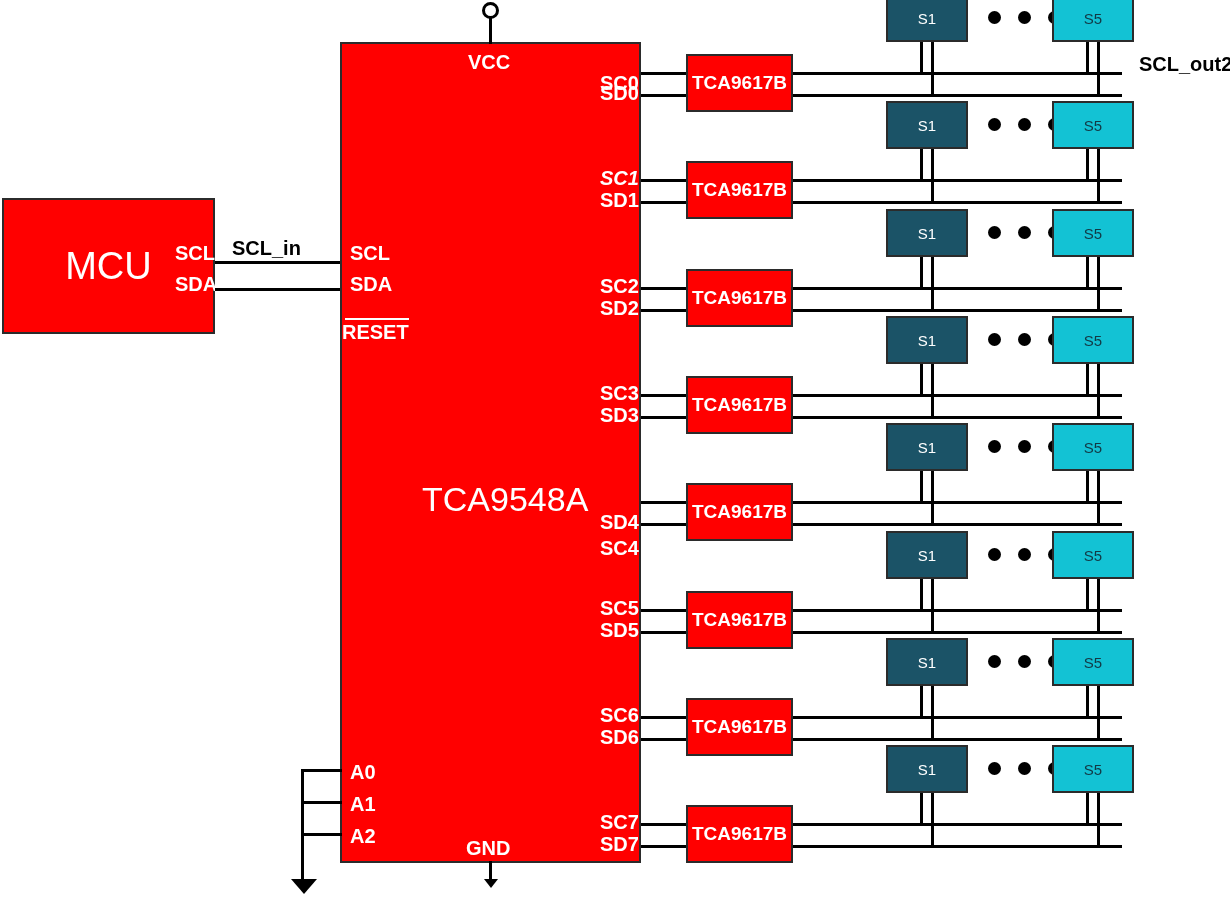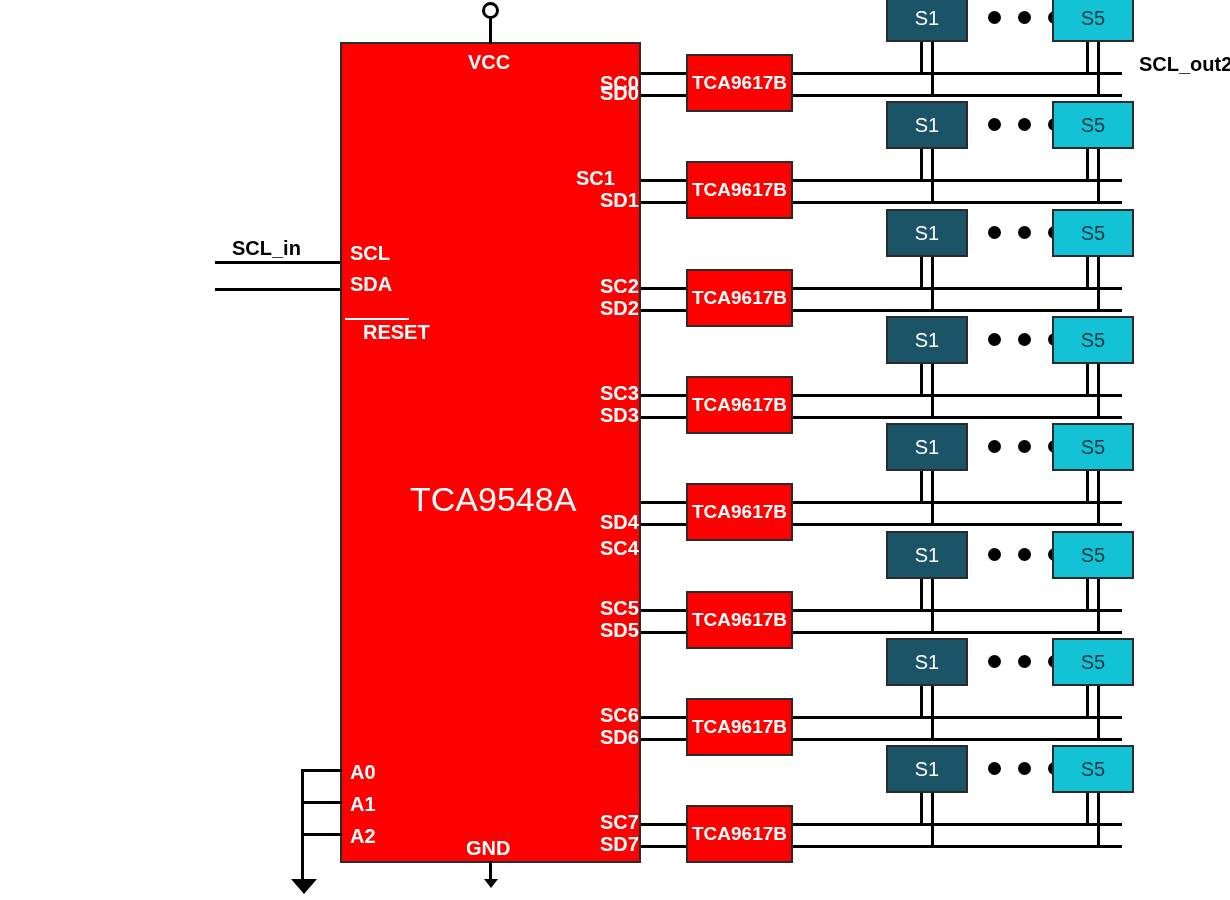--- a/index.html
+++ b/index.html
@@ -65,21 +65,21 @@
   .mux-title {
     font-size: 34px;
   }
   .pin-label {
     font-size: 20px;
   }
   .buf-title {
     font-size: 19px;
   }
   .s-title {
-    font-size: 20px;
+    font-size: 15px;
     color: #ffffff;
     font-weight: normal;
   }
   .s-title-dark {
     color: #123945;
   }
   .net-label {
     font-size: 20px;
   }
   .overbar {
@@ -118,44 +118,47 @@
     border-left: 7px solid transparent;
     border-right: 7px solid transparent;
     border-top: 9px solid #000000;
   }
 </style>
 </head>
 <body>
 
 <div id="diagram">
 
+  <div class="box chip-red" style="left:2px; top:198px; width:213px; height:136px;">
+    <span class="lbl-white-plain mcu-title">MCU</span>
+  </div>
   <div class="label lbl-white-bold pin-label" style="left:175px; top:243px;">SCL</div>
   <div class="label lbl-white-bold pin-label" style="left:175px; top:274px;">SDA</div>
 
   <div class="wire h-wire" style="left:215px; top:261px; width:127px;"></div>
   <div class="wire h-wire" style="left:215px; top:288px; width:127px;"></div>
   <div class="label lbl-black-bold net-label" style="left:232px; top:238px;">SCL_in</div>
 
   <div class="box chip-red" style="left:340px; top:42px; width:301px; height:821px;">
-    <span class="lbl-white-plain mux-title" style="position:absolute; left:68px; top:436px;">TCA9548A</span>
+    <span class="lbl-white-plain mux-title" style="position:absolute; left:80px; top:436px;">TCA9548A</span>
   </div>
 
   <div class="wire v-wire" style="left:489px; top:16px; height:28px;"></div>
   <div class="vcc-circle" style="left:482px; top:2px;"></div>
   <div class="label lbl-white-bold pin-label" style="left:468px; top:52px;">VCC</div>
 
   <div class="label lbl-white-bold pin-label" style="left:466px; top:838px;">GND</div>
   <div class="wire v-wire" style="left:489px; top:861px; height:22px;"></div>
   <div class="gnd-small" style="left:484px; top:879px;"></div>
 
   <div class="label lbl-white-bold pin-label" style="left:350px; top:243px;">SCL</div>
   <div class="label lbl-white-bold pin-label" style="left:350px; top:274px;">SDA</div>
 
   <div class="overbar" style="left:345px; top:318px; width:64px;"></div>
-  <div class="label lbl-white-bold pin-label" style="left:363px; top:322px;">RESET</div>
+  <div class="label lbl-white-bold pin-label" style="left:342px; top:322px;">RESET</div>
 
   <div class="label lbl-white-bold pin-label" style="left:350px; top:762px;">A0</div>
   <div class="label lbl-white-bold pin-label" style="left:350px; top:794px;">A1</div>
   <div class="label lbl-white-bold pin-label" style="left:350px; top:826px;">A2</div>
 
   <div class="wire h-wire" style="left:301px; top:769px; width:41px;"></div>
   <div class="wire h-wire" style="left:301px; top:801px; width:41px;"></div>
   <div class="wire h-wire" style="left:301px; top:833px; width:41px;"></div>
   <div class="wire v-wire" style="left:301px; top:769px; height:114px;"></div>
   <div class="gnd" style="left:291px; top:879px;"></div>
@@ -176,21 +179,21 @@
       <div class="wire v-wire" style="left:920px; top:42px; height:33px;"></div>
       <div class="wire v-wire" style="left:931px; top:42px; height:55px;"></div>
       <div class="dot" style="left:988px; top:11px;"></div>
       <div class="dot" style="left:1018px; top:11px;"></div>
       <div class="dot" style="left:1048px; top:11px;"></div>
       <div class="box s-cyan" style="left:1052px; top:-6px; width:82px; height:48px;">
           <span class="s-title s-title-dark">S5</span>
         </div>
       <div class="wire v-wire" style="left:1086px; top:42px; height:33px;"></div>
       <div class="wire v-wire" style="left:1097px; top:42px; height:55px;"></div>
-      <div class="label lbl-white-bold pin-label" style="left:576px; top:168.3px;">SC1</div>
+      <div class="label lbl-white-bold pin-label" style="left:600px; top:168.3px;font-style:italic;">SC1</div>
       <div class="label lbl-white-bold pin-label" style="left:600px; top:190.3px;">SD1</div>
       <div class="wire h-wire" style="left:641px; top:179.3px; width:45px;"></div>
       <div class="wire h-wire" style="left:641px; top:201.3px; width:45px;"></div>
       <div class="box chip-red" style="left:686px; top:161px; width:107px; height:58px;">
           <span class="lbl-white-bold buf-title">TCA9617B</span>
         </div>
       <div class="wire h-wire" style="left:793px; top:179.3px; width:329px;"></div>
       <div class="wire h-wire" style="left:793px; top:201.3px; width:329px;"></div>
       <div class="box s-dark" style="left:886px; top:101px; width:82px; height:48px;">
           <span class="s-title">S1</span>

